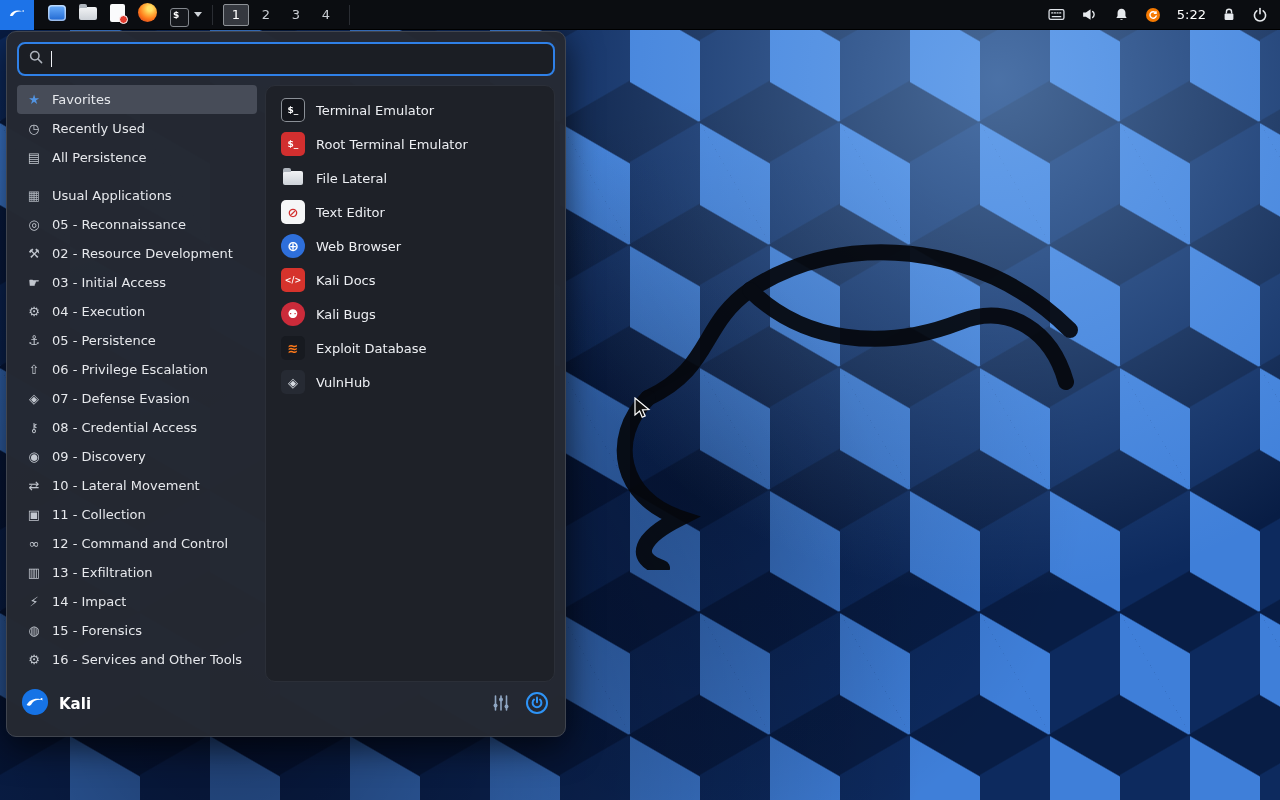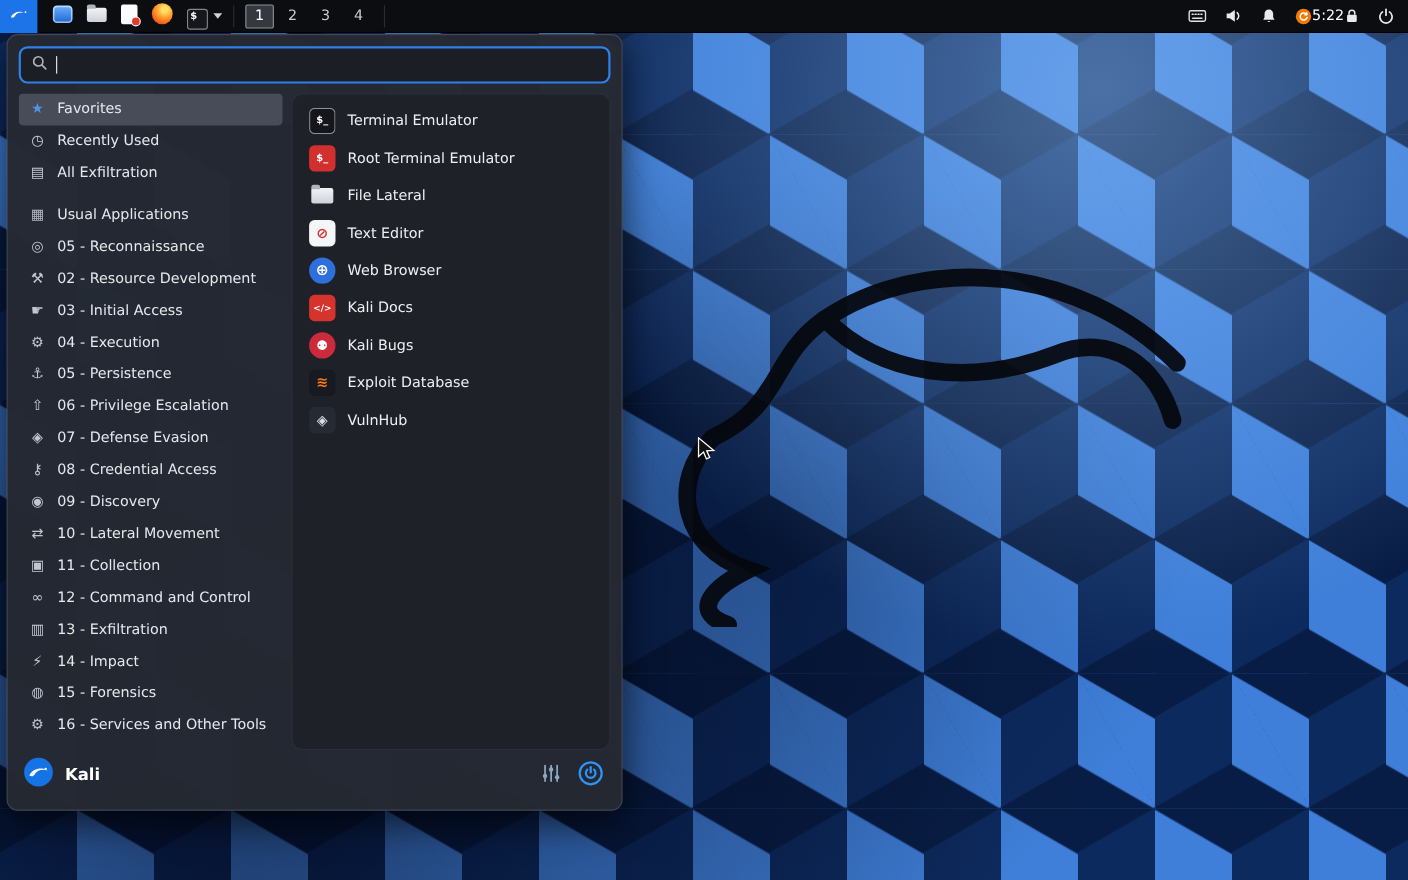--- a/index.html
+++ b/index.html
@@ -57,21 +57,21 @@
     align-items:flex-start; justify-content:flex-start; padding:1px 0 0 2px; }
   .chev { width:0; height:0; border-left:4px solid transparent; border-right:4px solid transparent;
     border-top:5px solid #cfd3d8; margin-left:2px; }
   .sep { width:1px; height:20px; background:#2a2d33; margin:0 10px; }
   .pager { display:flex; gap:4px; }
   .ws { min-width:26px; height:22px; border:1px solid transparent; background:transparent;
     color:#c9cdd3; font-size:13px; display:flex; align-items:center; justify-content:center;
     border-radius:2px; font-family:inherit; cursor:pointer; }
   .ws.active { background:#35383f; border-color:#8d9196; color:#fff; }
   .flex-spacer { flex:1; }
-  .tray { display:flex; align-items:center; margin-right:12px; }
+  .tray { display:flex; align-items:center; gap:16px; margin-right:12px; }
   .tray-icon { display:flex; align-items:center; cursor:pointer; }
   .clock { color:#fff; font-size:13px; cursor:pointer; }
 
   
   .whisker {
     position:absolute; left:6px; top:31px; width:560px; height:706px; z-index:9;
     background:rgba(37,41,50,.985); border:1px solid #40454f; border-radius:10px;
     box-shadow:0 10px 34px rgba(0,0,0,.65);
     display:flex; flex-direction:column; padding:10px;
   }
@@ -214,21 +214,21 @@
           <div class="cat-row selected">
             <span class="cat-icon" style="color: rgb(82, 148, 226);">★</span>
             <span class="cat-label">Favorites</span>
           </div>
           <div class="cat-row">
             <span class="cat-icon" style="color: rgb(194, 199, 207);">◷</span>
             <span class="cat-label">Recently Used</span>
           </div>
           <div class="cat-row">
             <span class="cat-icon" style="color: rgb(194, 199, 207);">▤</span>
-            <span class="cat-label">All Exfiltration</span>
+            <span class="cat-label">All Persistence</span>
           </div>
           <div class="cat-row group-start">
             <span class="cat-icon" style="color: rgb(174, 180, 189);">▦</span>
             <span class="cat-label">Usual Applications</span>
           </div>
           <div class="cat-row">
             <span class="cat-icon" style="color: rgb(194, 199, 207);">◎</span>
             <span class="cat-label">05 - Reconnaissance</span>
           </div>
           <div class="cat-row">

